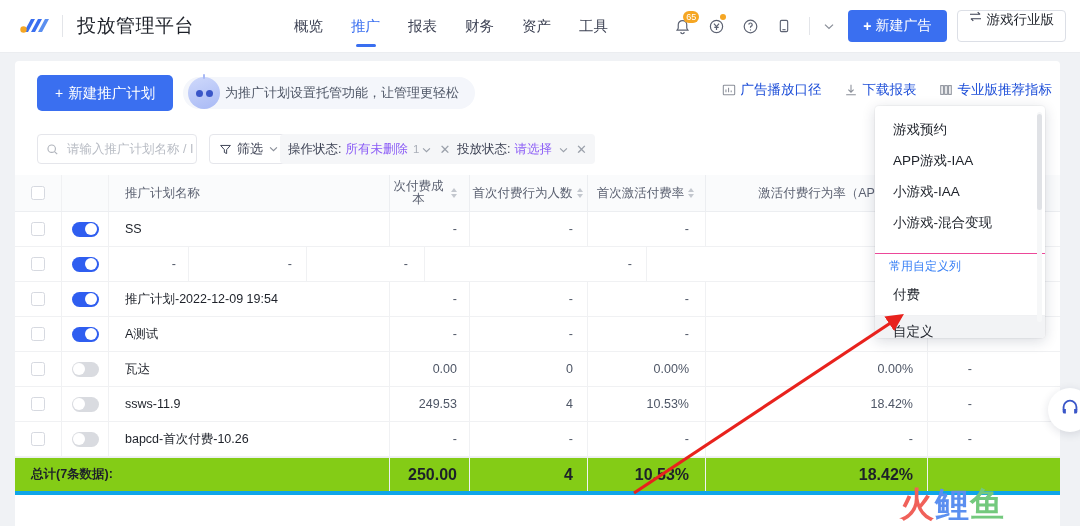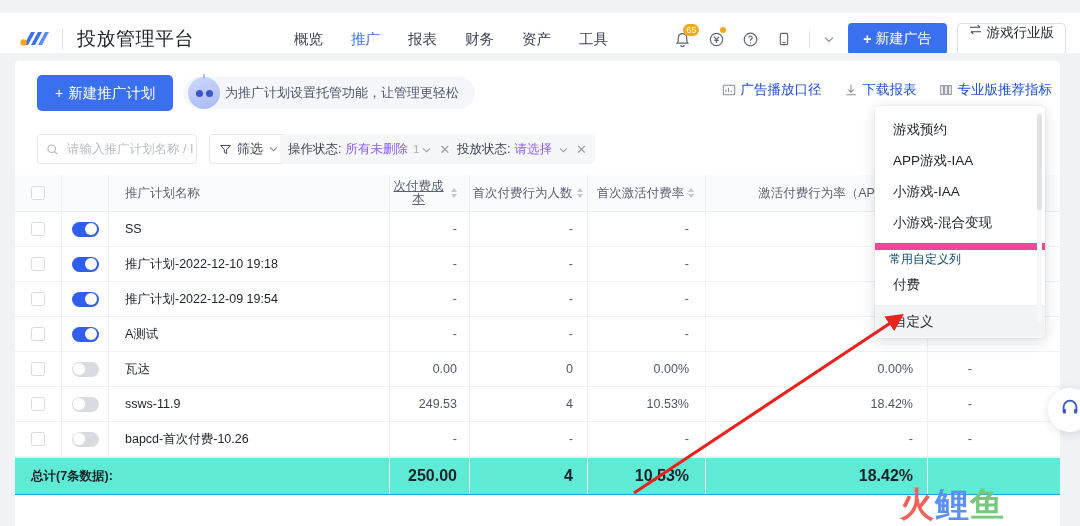--- a/index.html
+++ b/index.html
@@ -7,21 +7,21 @@
     width: 1080px; height: 526px;
     overflow: hidden;
     background: #f0f2f5;
     font-family: "Liberation Sans", "DejaVu Sans", sans-serif;
     -webkit-font-smoothing: antialiased;
   }
   * { box-sizing: border-box; }
 
   
   .header {
-    position: absolute; left: 0; top: 13px;
+    position: absolute; left: 0; top: 0;
     width: 1080px; height: 53px;
     background: #ffffff;
     border-bottom: 1px solid #ebedf0;
     display: flex; align-items: center;
   }
   .logo-wrap { margin-left: 18px; width: 40px; height: 26px; display:flex; align-items:center; }
   .logo-div { width:1px; height:22px; background:#e3e5e9; margin:0 14px 0 4px; }
   .app-title {
     font-size: 19px; color: #1d2129; letter-spacing: .5px; font-weight: 400;
     white-space: nowrap;
@@ -141,59 +141,59 @@
   .c-n3   { width: 118px; display:flex; align-items:center; justify-content:flex-end; padding-right: 16px;
             border-right:1px solid #f0f1f3; height:100%; font-size:12.5px; color:#4e5666; }
   .c-n4   { width: 222px; display:flex; align-items:center; justify-content:flex-end; padding-right: 14px;
             border-right:1px solid #f0f1f3; height:100%; font-size:12.5px; color:#4e5666; }
   .c-n5   { width: 60px; display:flex; align-items:center; justify-content:flex-end; padding-right: 16px;
             height:100%; font-size:12.5px; color:#4e5666; }
 
   .thead .c-name, .thead .c-num, .thead .c-n2, .thead .c-n3, .thead .c-n4, .thead .c-n5 {
     font-size:12.5px; color:#5c6272; border-right:1px solid #eceef1;
   }
-  .thead .c-num { justify-content:center; padding-right:12px;text-decoration:underline; }
+  .thead .c-num { justify-content:center; padding-right:12px; }
   .thead .c-n2, .thead .c-n3 { justify-content:center; padding-right:2px; }
   .thead .c-n4 { justify-content:center; padding-right:0; }
   .th-in { display:flex; align-items:center; }
   .th-txt { text-align:center; line-height:13px; }
   .sorter { display:inline-flex; flex-direction:column; margin-left:4px; }
   .sorter i { display:block; width:0;height:0; border-left:3.5px solid transparent; border-right:3.5px solid transparent; }
   .sorter .up { border-bottom:4px solid #c3c7ce; margin-bottom:2px; }
   .sorter .dn { border-top:4px solid #c3c7ce; }
 
   .chk { width:14px; height:14px; border:1px solid #d6d9e0; border-radius:2.5px; background:#fff; cursor:pointer; }
   .toggle { width: 27px; height: 15px; border-radius: 8px; position:relative; cursor:pointer; background:#d9dbe0; }
   .toggle.on { background:#2f5ef0; }
   .toggle .knob { position:absolute; top:1.5px; left:1.5px; width:12px; height:12px; border-radius:50%; background:#fff; }
   .toggle.on .knob { left: 13px; }
 
   
-  .total-row { display:flex; height: 38px; align-items:center; background:#5eead4; border-top:1px solid #eceef1; border-bottom:1px solid #0ea5e9; }
+  .total-row { display:flex; height: 38px; align-items:center; background:#84cc16; border-top:1px solid #eceef1; border-bottom:4px solid #0ea5e9; }
   .total-row .c-lbl {
     width: 375px; display:flex; align-items:center; padding-left:16px; height:100%;
     font-size:12.5px; color:#1d2129; font-weight:bold; border-right:1px solid #eceef1;
   }
   .total-row .tnum { font-size:16px; color:#1d2129; font-weight:bold; }
 
   
   .dropdown {
     position:absolute; left: 875px; top: 106px; width: 170px; height: 232px;
     background:#fff; border-radius: 4px;
     box-shadow: 0 3px 14px rgba(20,30,60,.16), 0 0 0 1px rgba(0,0,0,.03);
     overflow:hidden;
   }
   .dd-item {
     height: 31px; display:flex; align-items:center; padding-left: 18px;
     font-size: 13.5px; color:#1d2129; cursor:pointer; white-space:nowrap;
   }
   .dd-item.hl { background:#f2f3f5; }
   .dd-group {
     height: 26px; display:flex; align-items:center; padding-left: 14px;
-    font-size: 12px; color:#0c4a6e; border-top:7px solid #ec4899; margin-top: 5px;
+    font-size: 12px; color:#3b82f6; border-top:1px solid #ec4899; margin-top: 15px;
   }
   .dd-sep { height:1px; background:#f0f1f3; }
   .dd-scroll { position:absolute; right: 3px; top: 8px; width: 5px; height: 96px; background:#e0e2e6; border-radius:3px; }
   .dd-scroll-track { position:absolute; right: 3px; top: 6px; width: 5px; height: 210px; background:#f6f7f8; border-radius:3px; }
 
   
   .arrow-svg { position:absolute; left:0; top:0; width:1080px; height:526px; pointer-events:none; }
 
   
   .watermark {
@@ -443,21 +443,20 @@
 
       <div class="trow">
         <div class="c-chk">
             <span class="chk"></span>
           </div>
         <div class="c-tog">
             <span class="toggle on">
               <span class="knob"></span>
             </span>
           </div>
-        <div class="c-name">推广计划-2022-12-10 19:18</div>
         <div class="c-num">-</div>
         <div class="c-n2">-</div>
         <div class="c-n3">-</div>
         <div class="c-n4">-</div>
         <div class="c-n5"></div>
       </div>
 
       <div class="trow">
         <div class="c-chk">
             <span class="chk"></span>

